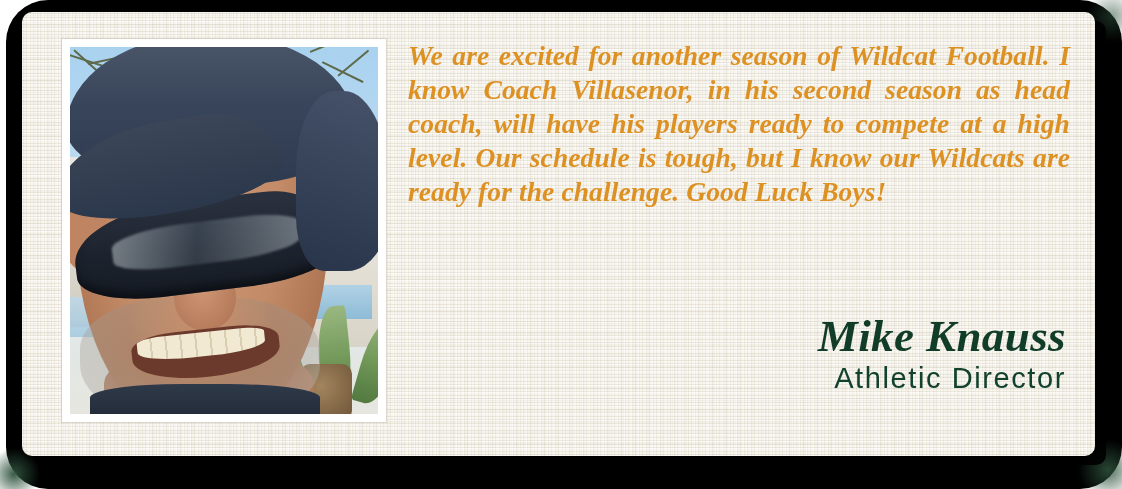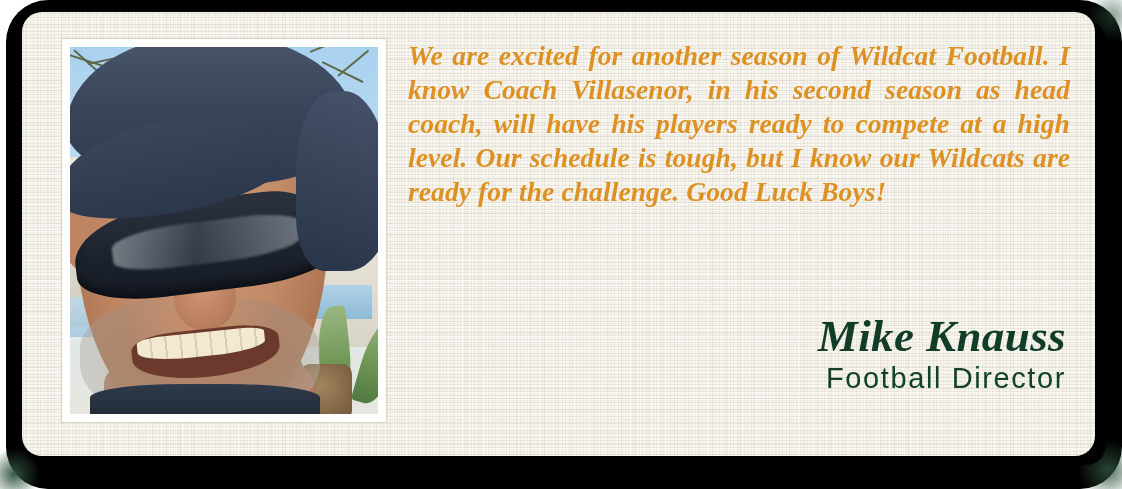--- a/index.html
+++ b/index.html
@@ -39,21 +39,21 @@
     pointer-events: none;
   }
 
   
   #card {
     position: absolute;
     left: 22px;
     top: 12px;
     width: 1073px;
     height: 444px;
-    border-radius: 20px;
+    border-radius: 10px;
     background-color: #eeeade;
     background-image:
       repeating-linear-gradient(0deg,
         rgba(255,255,255,.55) 0px, rgba(255,255,255,.55) 1px,
         rgba(214,206,190,.30) 1px, rgba(214,206,190,.30) 2px,
         rgba(255,255,255,.30) 2px, rgba(255,255,255,.30) 4px,
         rgba(205,196,178,.26) 4px, rgba(205,196,178,.26) 5px,
         rgba(255,255,255,.20) 5px, rgba(255,255,255,.20) 7px),
       repeating-linear-gradient(90deg,
         rgba(255,255,255,.50) 0px, rgba(255,255,255,.50) 1px,
@@ -328,17 +328,17 @@
       <div class="ph-visor-brim"></div>
       <div class="ph-visor-right"></div>
       <div class="ph-shirt"></div>
     </div>
   </div>
 
   <div id="content">
     <p id="quote">We are excited for another season of Wildcat Football.  I know Coach Villasenor, in his second season as head coach, will have his players ready to compete at a high level.  Our schedule is tough, but I know our Wildcats are ready for the challenge. Good Luck Boys!</p>
     <div id="signature-block">
       <div id="sig-name">Mike Knauss</div>
-      <div id="sig-title">Football Director</div>
+      <div id="sig-title">Athletic Director</div>
     </div>
   </div>
 
 </div>
 
 </body></html>

